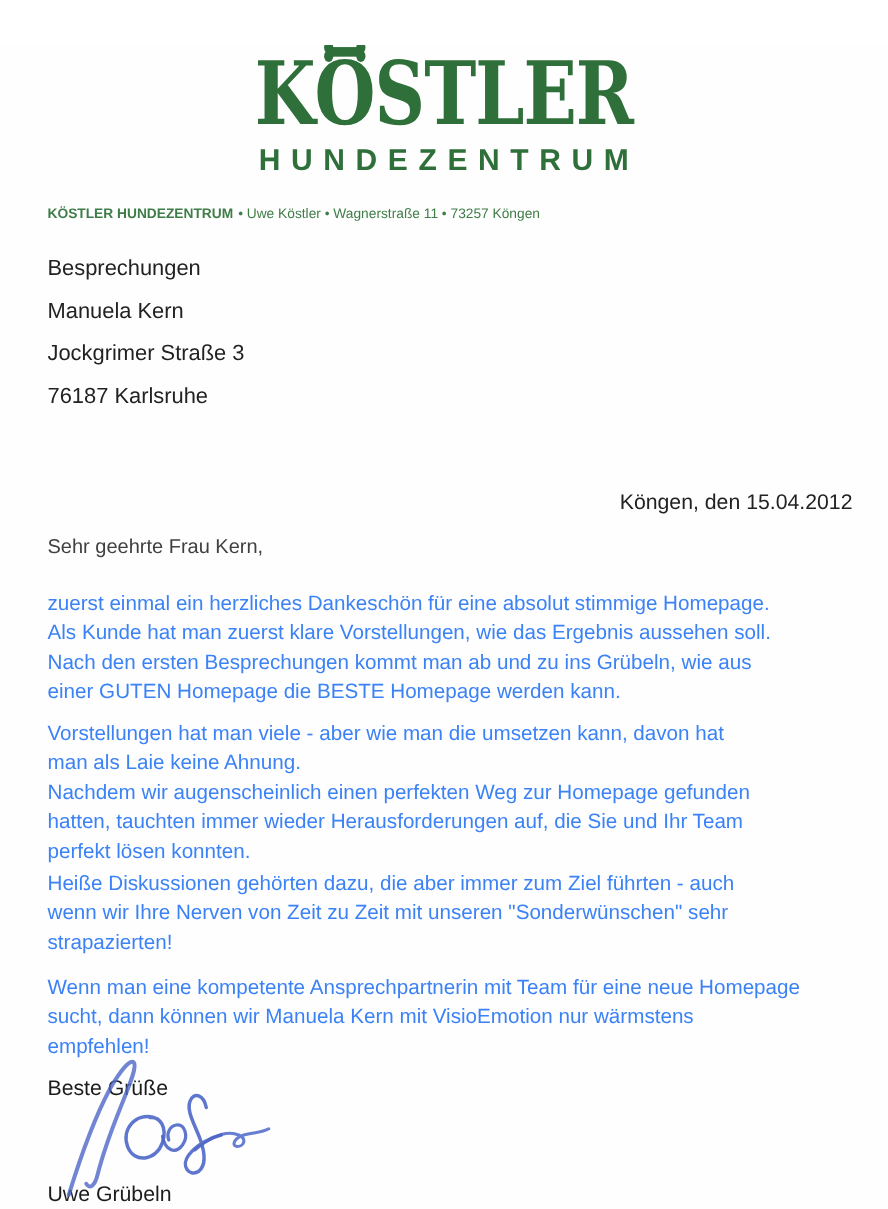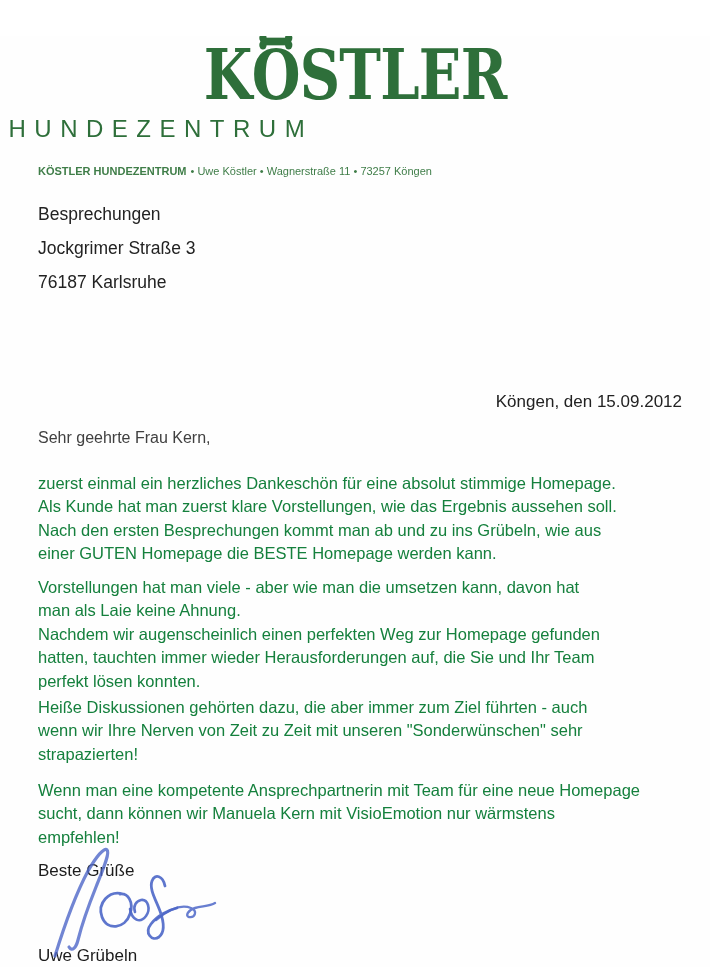--- a/index.html
+++ b/index.html
@@ -24,22 +24,22 @@
   }
   .logo-squeeze{display:inline-block;transform:scaleX(.8);transform-origin:50% 50%;white-space:nowrap;}
   .o-wrap{position:relative;display:inline-block;}
   .bone{
     position:absolute;left:50%;top:-7px;
     transform:translateX(-50%);
     width:46px;height:17px;
   }
   .logo-subtitle{
     position:absolute;top:81px;left:0;width:100%;
-    text-align:left;
-    font-weight:normal;
+    text-align:center;
+    font-weight:bold;
     font-size:24px;line-height:24px;
     letter-spacing:8.5px;
     text-indent:8.5px;
     color:#2e6f3a;
     white-space:nowrap;
   }
   
   .sender-line{
     position:absolute;left:38px;top:129px;
     font-size:11px;line-height:13px;
@@ -61,21 +61,21 @@
     color:#222;
   }
   
   .salutation{
     position:absolute;left:38px;top:393px;
     font-size:16px;color:#404040;white-space:nowrap;
   }
   .para{
     position:absolute;left:38px;
     font-size:16.5px;line-height:23.4px;
-    color:#15803d;
+    color:#3b82f6;
     white-space:pre;
   }
   .p1{top:436px;}
   .p2{top:540px;}
   .p3{top:660px;}
   .p4{top:743px;}
   .closing{
     position:absolute;left:38px;top:825px;
     font-size:17px;color:#1c1c1c;white-space:nowrap;
   }
@@ -114,25 +114,26 @@
         </svg><span>O</span></span><span>STLER</span></span>
   </div>
   <div class="logo-subtitle">HUNDEZENTRUM</div>
 
   <div class="sender-line">
     <span class="company">KÖSTLER HUNDEZENTRUM</span><span>• Uwe Köstler • Wagnerstraße 11 • 73257 Köngen</span>
   </div>
 
   <div class="recipient">
     <div>Besprechungen</div>
+    <div>Manuela Kern</div>
     <div>Jockgrimer Straße 3</div>
     <div>76187 Karlsruhe</div>
   </div>
 
-  <div class="date-line">Köngen, den 15.09.2012</div>
+  <div class="date-line">Köngen, den 15.04.2012</div>
 
   <div class="salutation">Sehr geehrte Frau Kern,</div>
   <div class="para p1">zuerst einmal ein herzliches Dankeschön für eine absolut stimmige Homepage.
 Als Kunde hat man zuerst klare Vorstellungen, wie das Ergebnis aussehen soll.
 Nach den ersten Besprechungen kommt man ab und zu ins Grübeln, wie aus
 einer GUTEN Homepage die BESTE Homepage werden kann.</div>
   <div class="para p2">Vorstellungen hat man viele - aber wie man die umsetzen kann, davon hat
 man als Laie keine Ahnung.
 Nachdem wir augenscheinlich einen perfekten Weg zur Homepage gefunden
 hatten, tauchten immer wieder Herausforderungen auf, die Sie und Ihr Team

